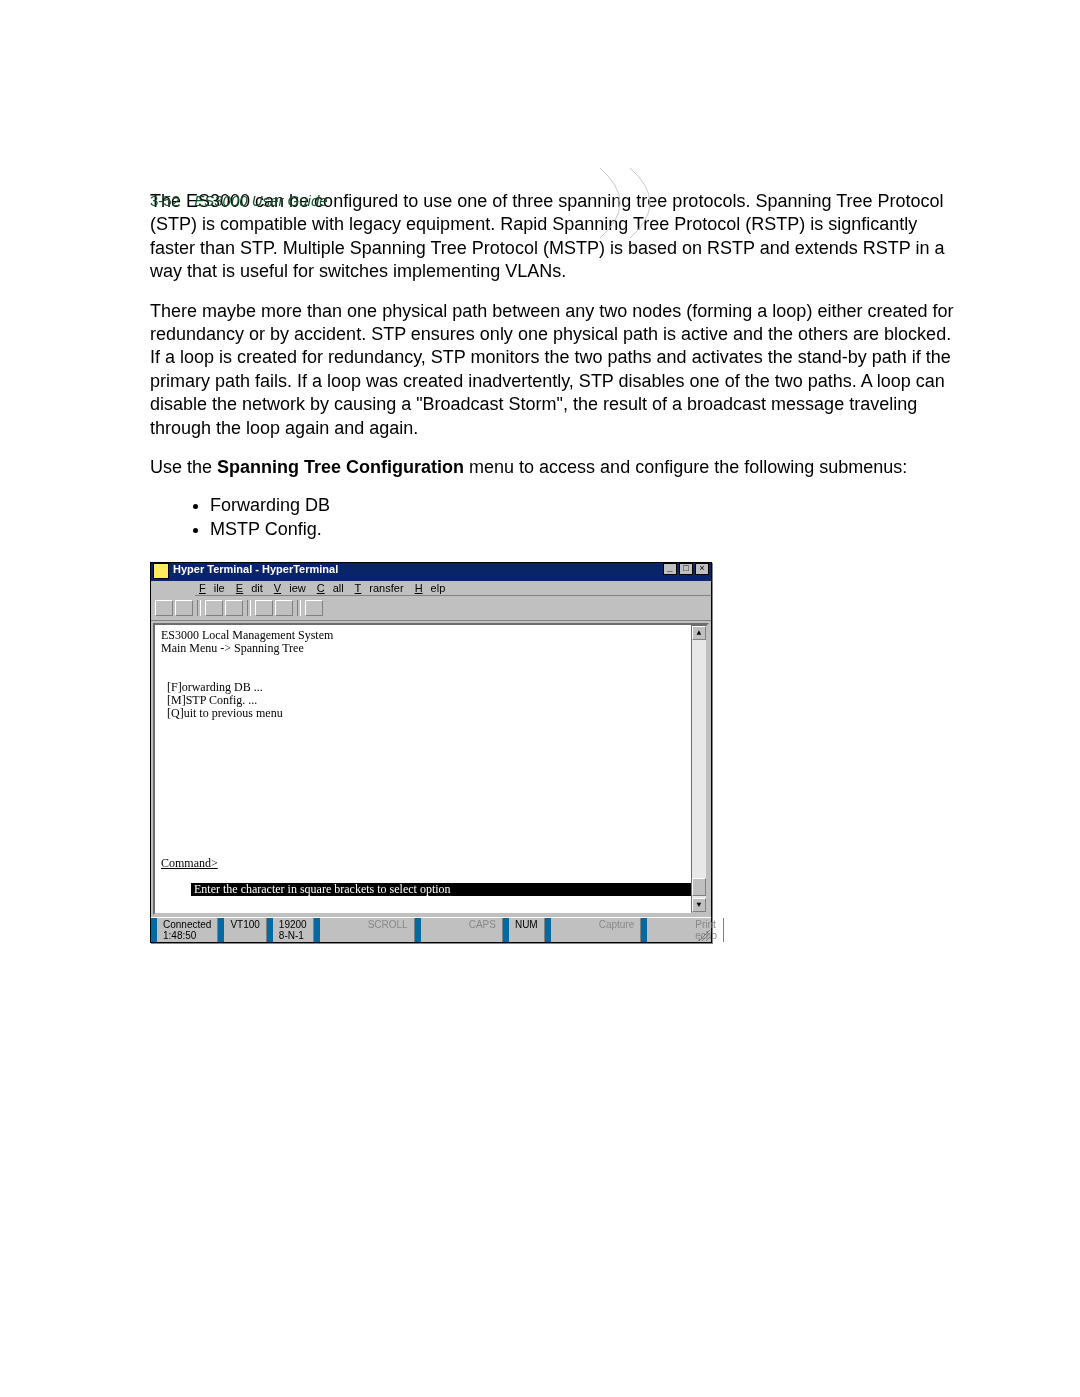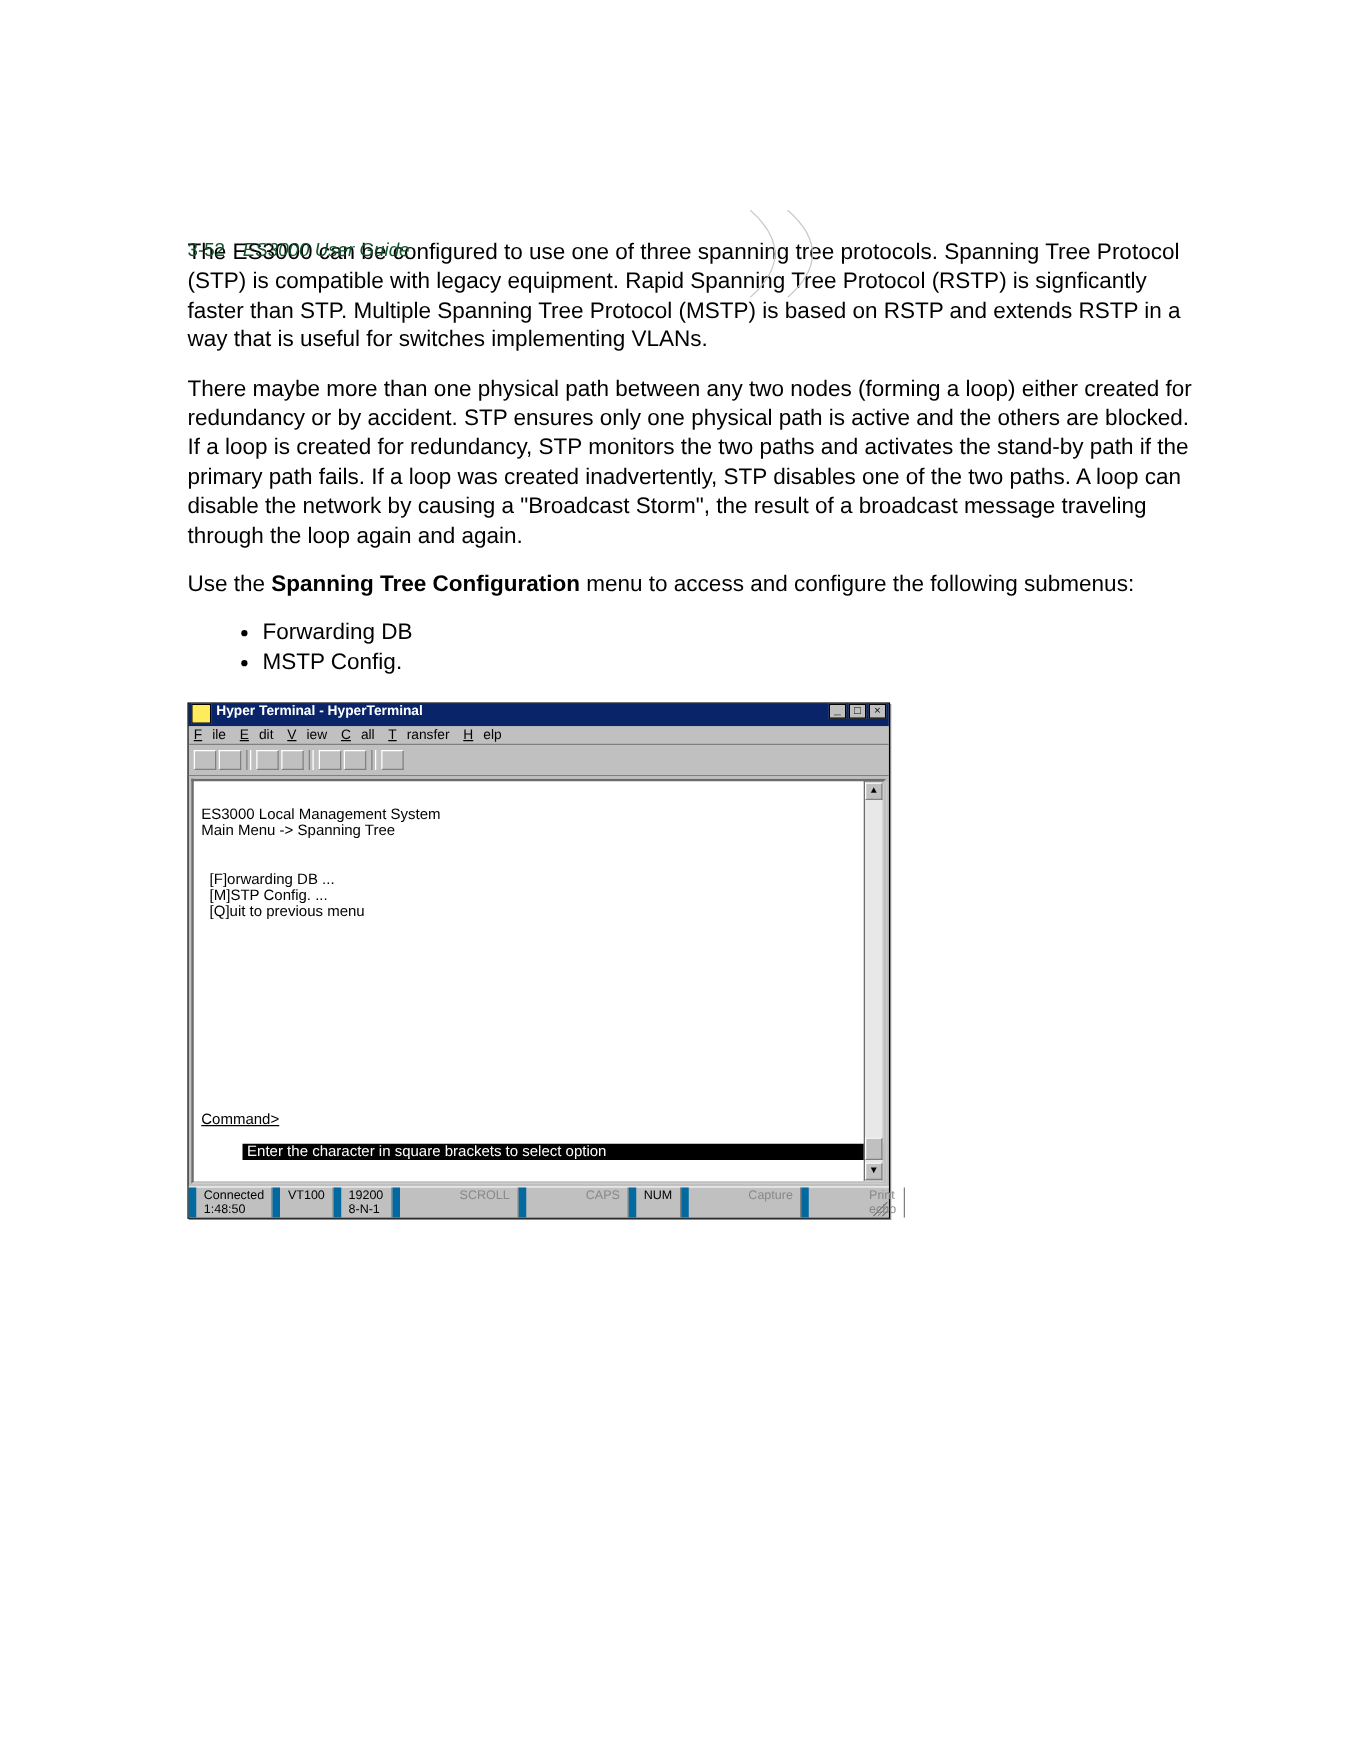--- a/index.html
+++ b/index.html
@@ -104,20 +104,21 @@
     text-align: center;
     color: #000;
     font-family: "Courier New", monospace;
   }
   .ht-menubar {
     background: #c0c0c0;
     color: #000;
     padding: 1px 4px;
     font-size: 11px;
     border-bottom: 1px solid #808080;
+    margin-left: 44px;
   }
   .ht-menubar span {
     margin-right: 8px;
   }
   .ht-menubar .u { text-decoration: underline; }
   .ht-toolbar {
     background: #c0c0c0;
     height: 20px;
     border-bottom: 1px solid #808080;
     display: flex;
@@ -140,25 +141,25 @@
     margin: 0 2px;
   }
   .ht-client-wrap {
     position: relative;
     background: #c0c0c0;
     padding: 2px;
   }
   .ht-client {
     background: #fff;
     color: #000;
-    font-family: Liberation Sans, sans-serif;
+    font-family: Liberation Serif, serif;
     font-size: 12px;
     line-height: 13px;
     white-space: pre;
-    padding: 20px 6px;
+    padding: 4px 6px;
     height: 280px;
     border: 2px inset #c0c0c0;
     position: relative;
     overflow: hidden;
   }
   .ht-client .prompt-area {
     position: absolute;
     bottom: 4px;
     left: 6px;
     right: 6px;

